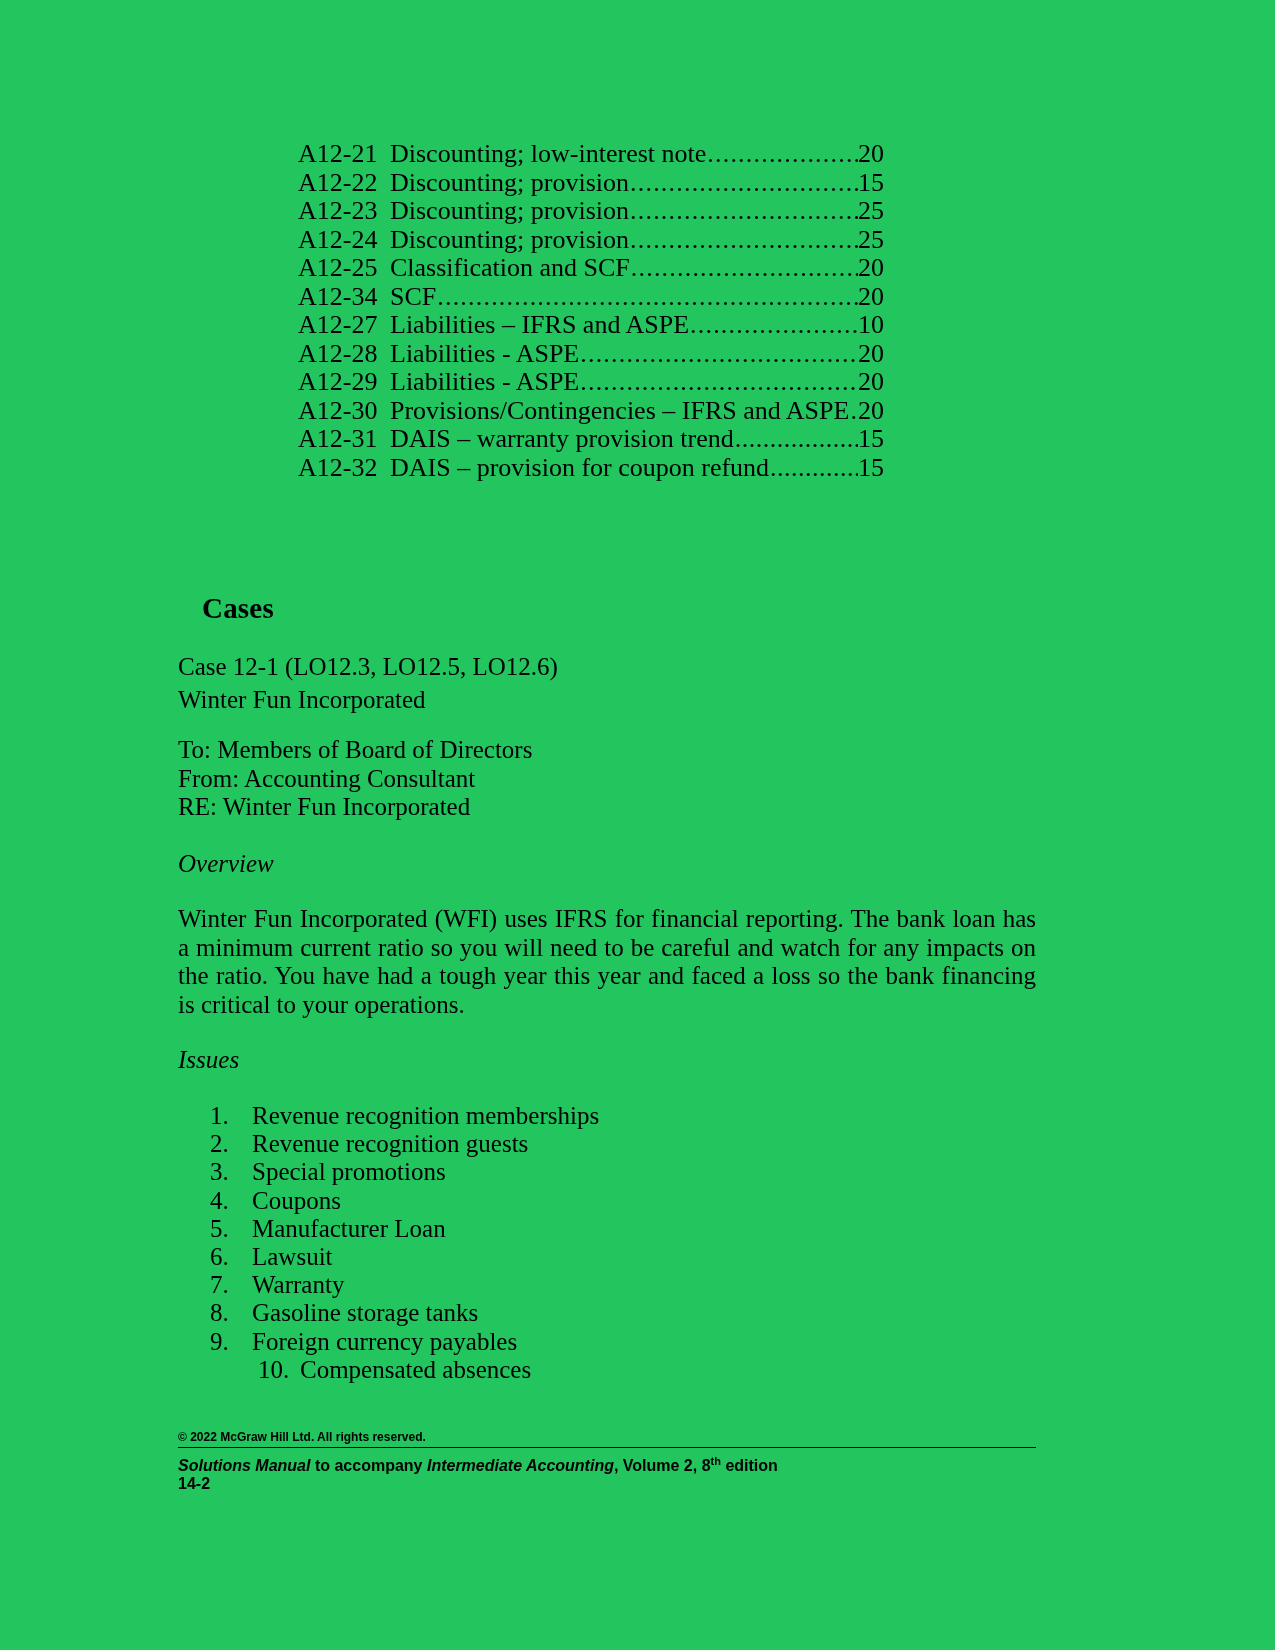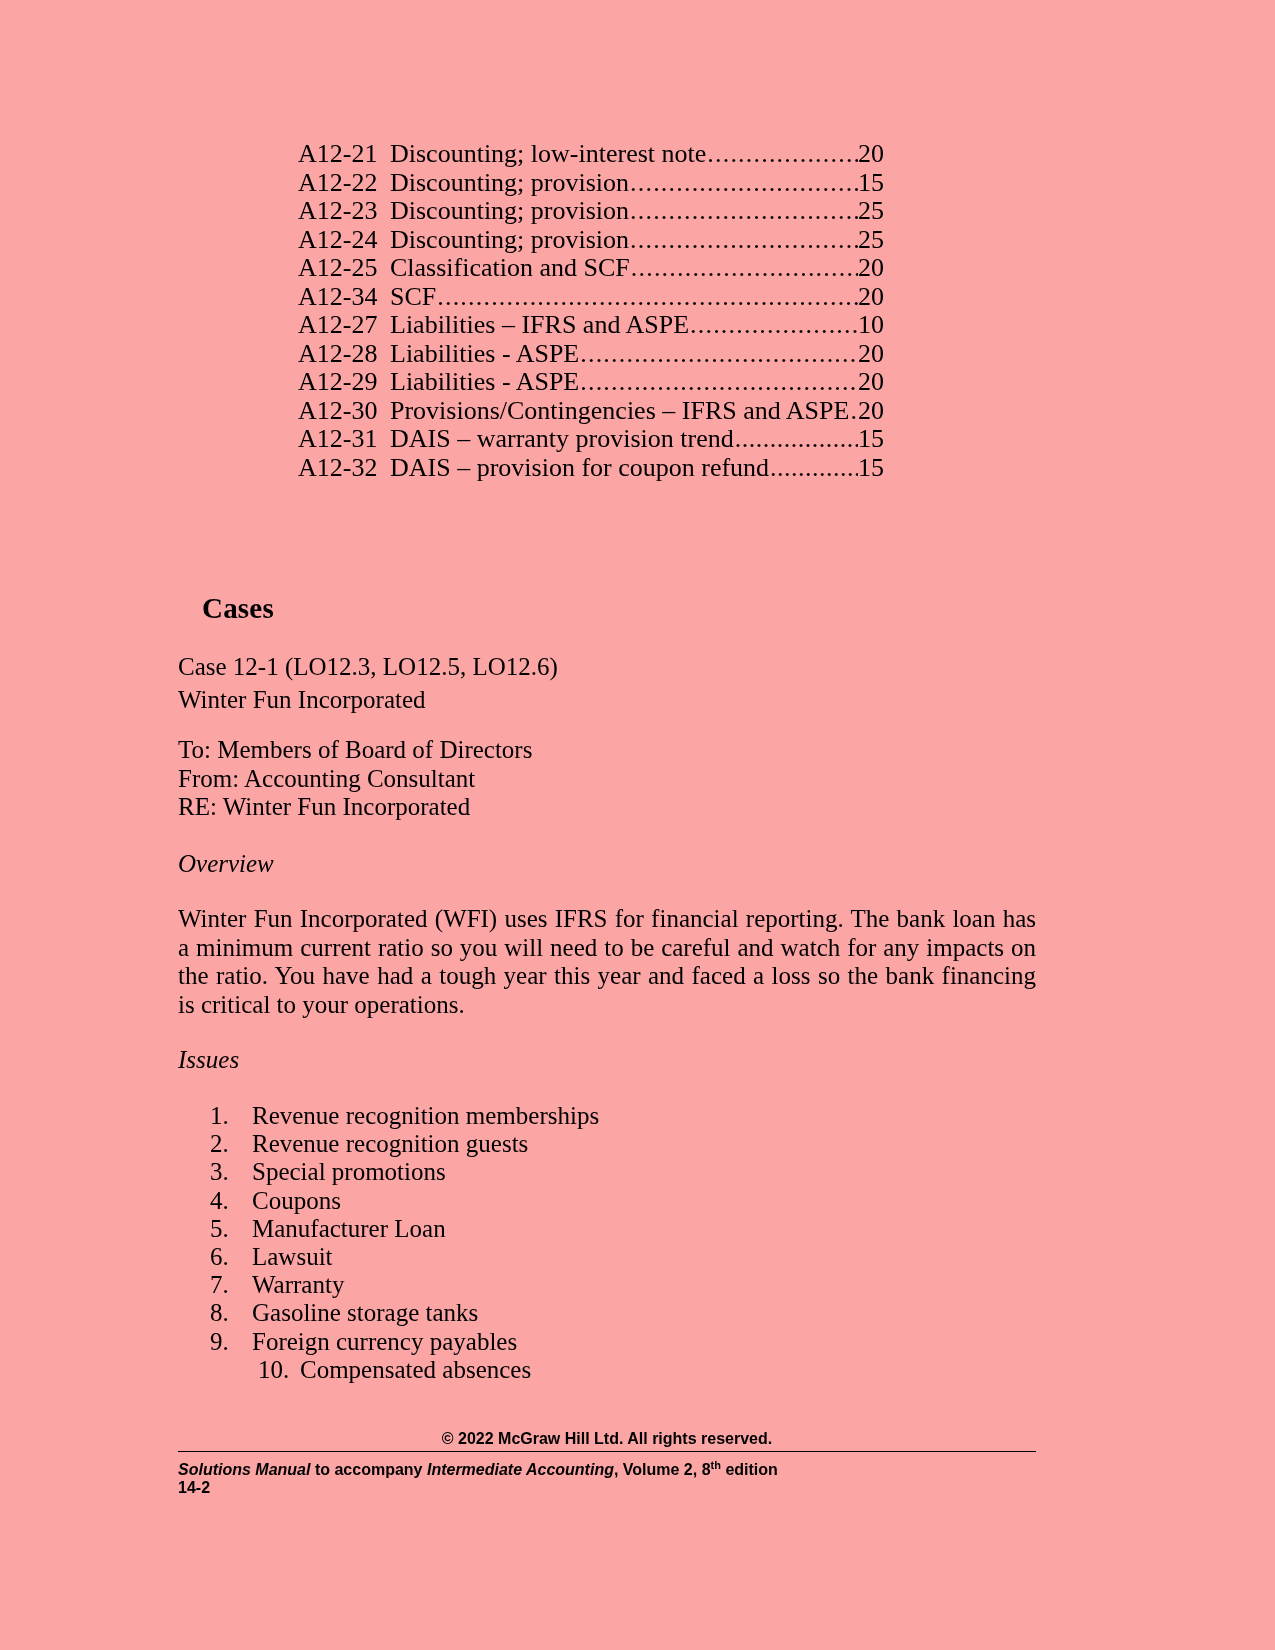--- a/index.html
+++ b/index.html
@@ -14,21 +14,21 @@
     color: #000000;
     position: relative;
     overflow: hidden;
   }
 
   .page {
     position: absolute;
     left: 0; top: 0;
     width: 1275px;
     height: 1650px;
-    background: #fca5a5;
+    background: #22c55e;
   }
 
   
   .toc {
     position: absolute;
     left: 298px;
     top: 140px;
     width: 650px;
   }
   .toc-row {
@@ -136,23 +136,23 @@
   }
 
   
   .footer {
     position: absolute;
     left: 178px;
     top: 1430px;
     width: 858px;
   }
   .copyright {
-    text-align: center;
+    text-align: left;
     font-family: "Liberation Sans", "DejaVu Sans", sans-serif;
-    font-size: 16px;
+    font-size: 12px;
     font-weight: bold;
     padding-bottom: 3px;
   }
   .footer-rule {
     border: 0;
     border-top: 1.5px solid #000;
     margin: 0;
   }
   .footer-line {
     display: flex;

